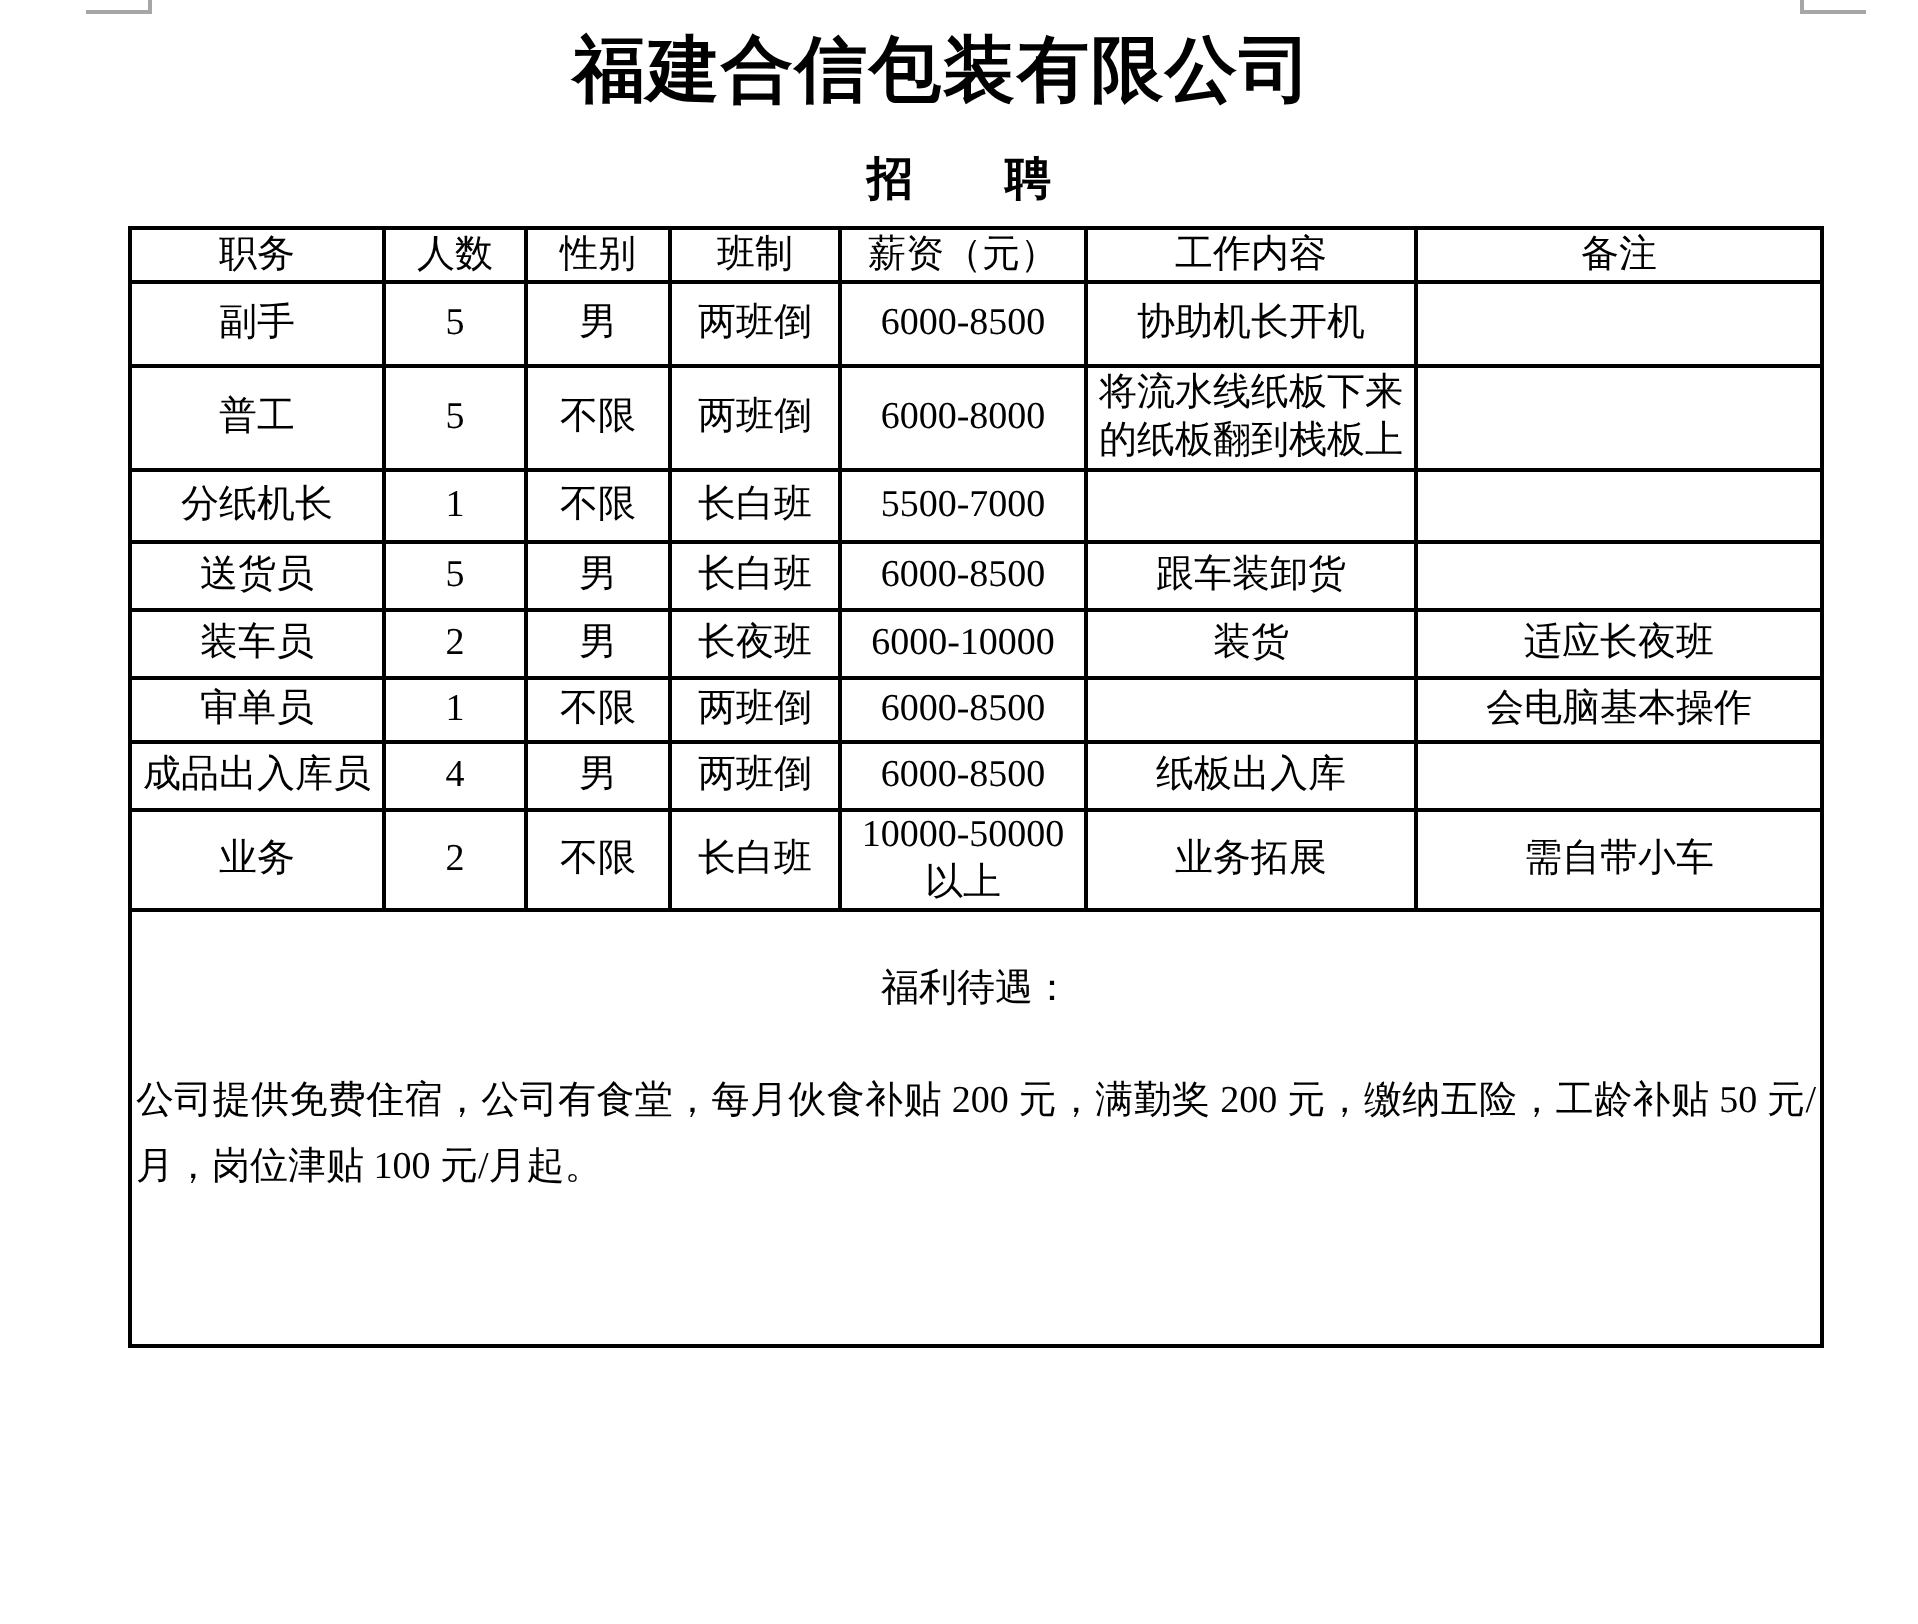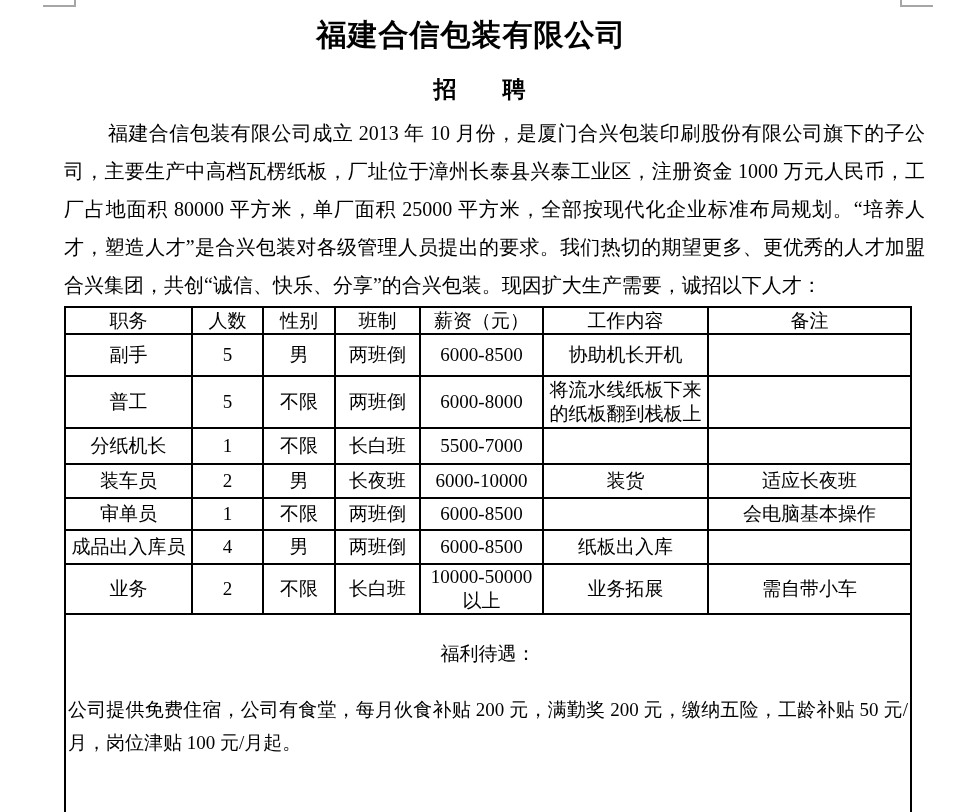--- a/index.html
+++ b/index.html
@@ -12,21 +12,21 @@
     font-family: "Liberation Serif", "DejaVu Serif", serif;
     color: #000000;
   }
   
   .crop { position: absolute; top: 0; width: 31px; height: 5px; }
   .crop-left  { left: 43px;  border-bottom: 2px solid #a6a6a6; border-right: 2px solid #a6a6a6; }
   .crop-right { left: 900px; border-bottom: 2px solid #a6a6a6; border-left: 2px solid #a6a6a6; }
 
   .title {
     margin: 14px 16px 0 0;
-    font-size: 30px;
+    font-size: 36px;
     line-height: 42px;
     font-weight: bold;
     text-align: center;
     letter-spacing: 1px;
   }
   .subtitle {
     margin: 13px 0 0 0;
     font-size: 23px;
     line-height: 42px;
     font-weight: bold;
@@ -78,21 +78,20 @@
 </style>
 </head>
 <body>
 
 <div class="page">
   <div class="crop crop-left"></div>
   <div class="crop crop-right"></div>
 
   <h1 class="title">福建合信包装有限公司</h1>
   <h2 class="subtitle">招　　聘</h2>
-  <p class="intro">福建合信包装有限公司成立 2013 年 10 月份，是厦门合兴包装印刷股份有限公司旗下的子公司，主要生产中高档瓦楞纸板，厂址位于漳州长泰县兴泰工业区，注册资金 1000 万元人民币，工厂占地面积 80000 平方米，单厂面积 25000 平方米，全部按现代化企业标准布局规划。“培养人才，塑造人才”是合兴包装对各级管理人员提出的要求。我们热切的期望更多、更优秀的人才加盟合兴集团，共创“诚信、快乐、分享”的合兴包装。现因扩大生产需要，诚招以下人才：</p>
 
   <table class="jobs">
     <colgroup>
       <col style="width:127px">
         <col style="width:71px">
         <col style="width:72px">
       <col style="width:85px">
         <col style="width:123px">
         <col style="width:165px">
         <col style="width:203px">
@@ -127,20 +126,29 @@
         <td>将流水线纸板下来的纸板翻到栈板上</td>
         <td></td>
       </tr>
       <tr class="r2">
         <td>分纸机长</td>
         <td>1</td>
         <td>不限</td>
         <td>长白班</td>
         <td>5500-7000</td>
         <td></td>
+        <td></td>
+      </tr>
+      <tr class="r3">
+        <td>送货员</td>
+        <td>5</td>
+        <td>男</td>
+        <td>长白班</td>
+        <td>6000-8500</td>
+        <td>跟车装卸货</td>
         <td></td>
       </tr>
       <tr class="r4">
         <td>装车员</td>
         <td>2</td>
         <td>男</td>
         <td>长夜班</td>
         <td>6000-10000</td>
         <td>装货</td>
         <td>适应长夜班</td>

